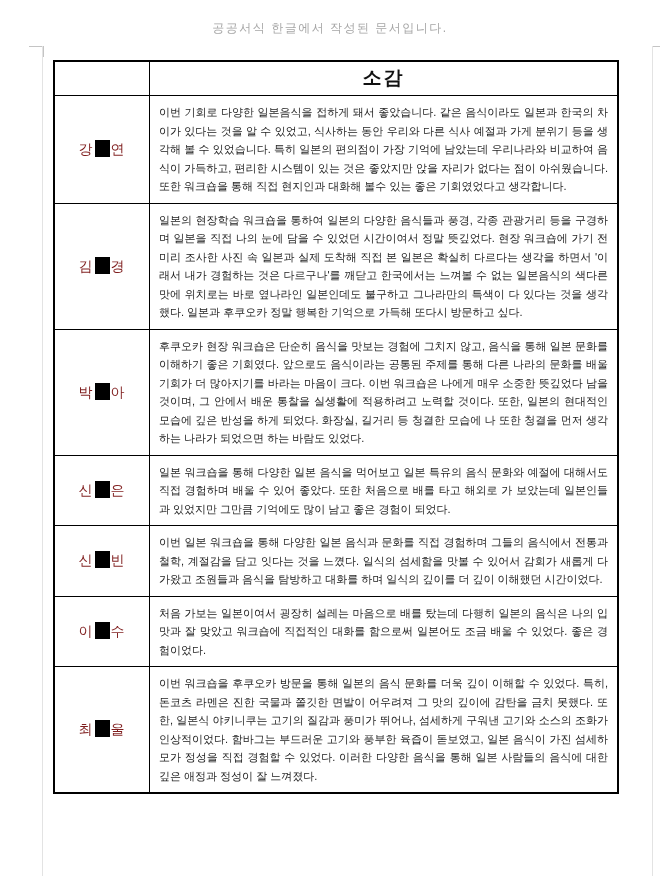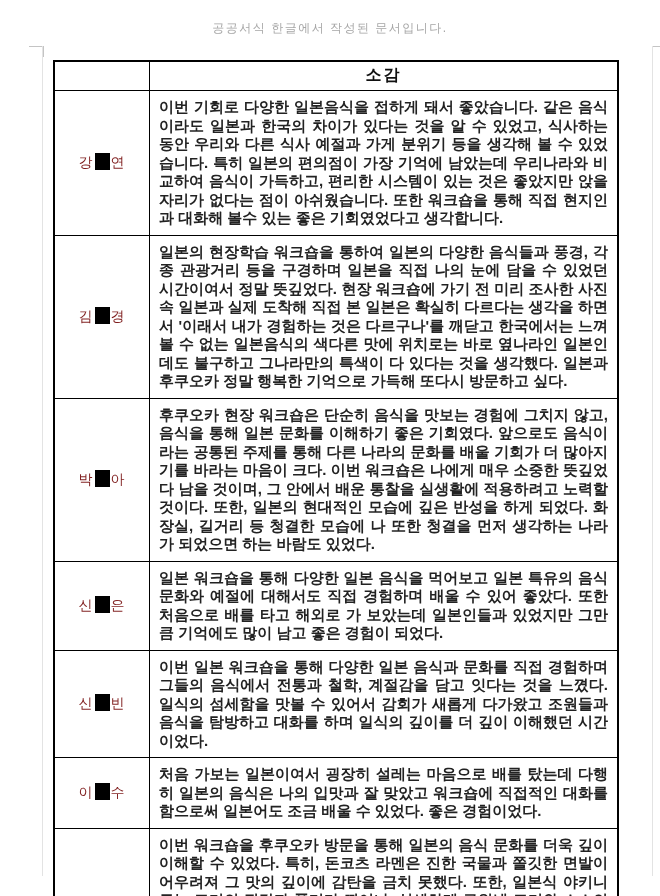--- a/index.html
+++ b/index.html
@@ -62,21 +62,21 @@
     border-collapse: collapse;
     table-layout: fixed;
     border: 2px solid #000000;
   }
   table.comments th,
   table.comments td {
     border: 1px solid #000000;
   }
   th.name-col-header { width: 92px; }
   th.title-header {
-    font-size: 16px;
+    font-size: 19px;
     font-weight: bold;
     color: #111111;
     padding: 3px 0 4px 0;
     text-align: center;
     letter-spacing: 2px;
   }
   td.name-cell {
     text-align: center;
     vertical-align: middle;
     font-size: 14px;
@@ -88,26 +88,25 @@
     display: inline-block;
     width: 15px;
     height: 17px;
     background: #000000;
     vertical-align: -3px;
     margin: 0 1px;
   }
   td.comment-cell {
     vertical-align: top;
     padding: 7px 9px 7px 9px;
-    font-size: 15px;
+    font-size: 11px;
     line-height: 18.5px;
     color: #222222;
     text-align: justify;
     word-break: break-all;
-    font-weight: bold;
   }
 </style>
 </head>
 <body>
 
 <div class="page">
 
   <div class="doc-note">공공서식 한글에서 작성된 문서입니다.</div>
 
   <div class="corner-mark left"></div>

